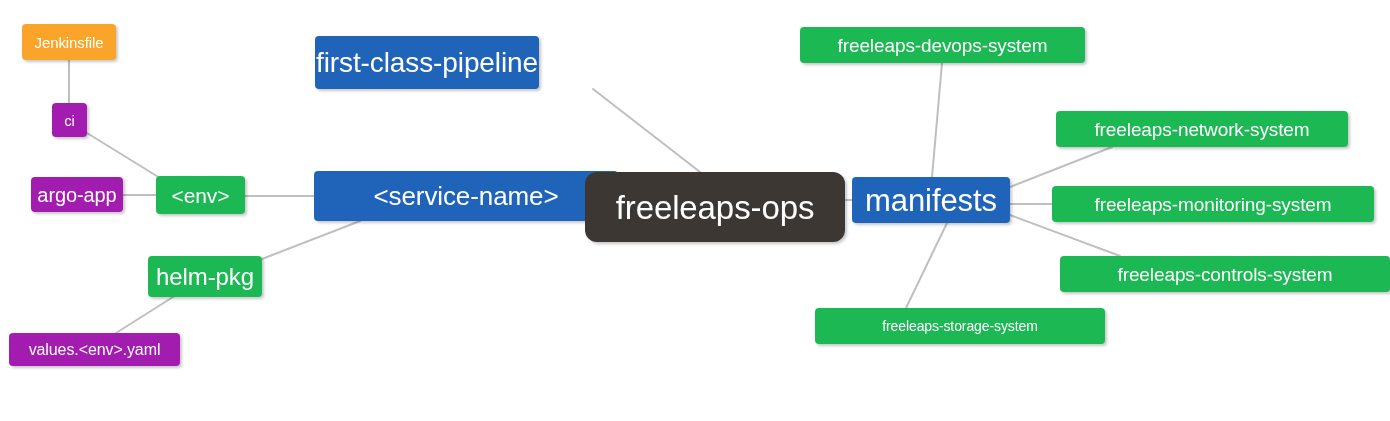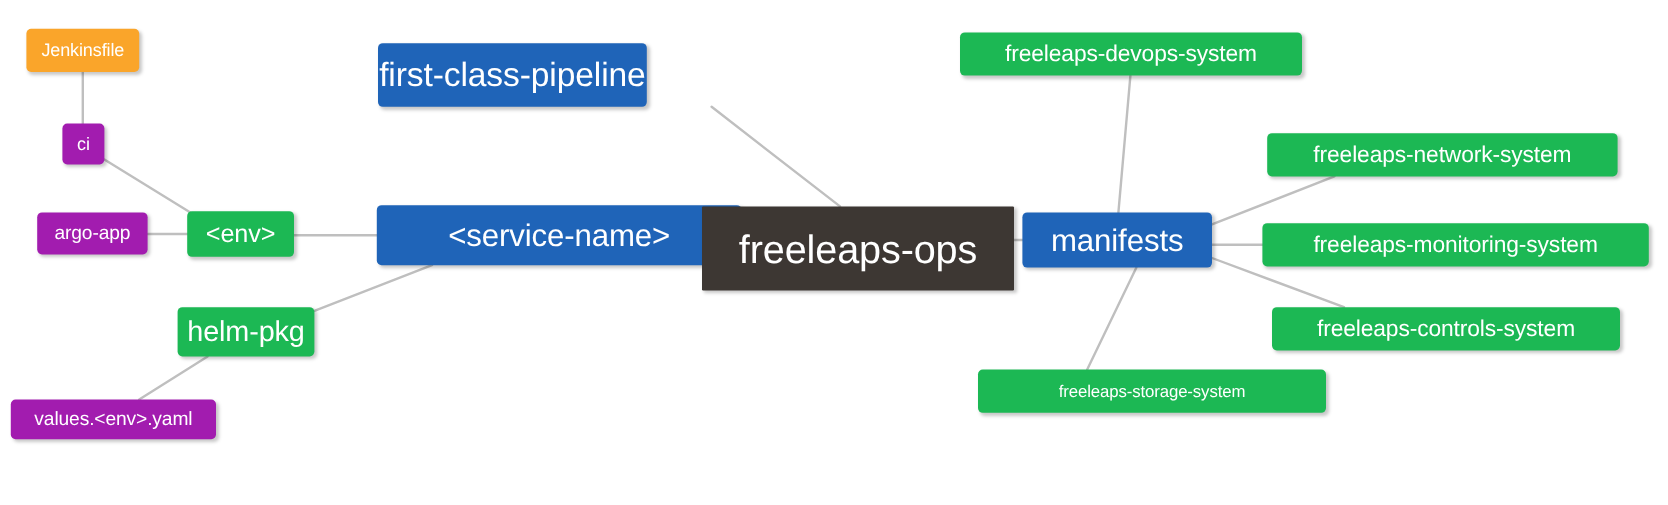--- a/index.html
+++ b/index.html
@@ -37,21 +37,21 @@
     white-space: nowrap;
     border-radius: 4px;
     box-shadow: 2px 2px 3px rgba(0,0,0,0.22);
     line-height: 1;
     letter-spacing: -0.1px;
     z-index: 2;
     cursor: default;
   }
   .node-root {
     background: #3d3733;
-    border-radius: 1px;
+    border-radius: 12px;
   }
   .node-blue   { background: #1f64b8; }
   .node-green  { background: #1cb854; }
   .node-red    { background: #a21caf; }
   .node-orange { background: #faa52a; }
 </style>
 </head>
 <body>
 
 <div id="mindmap">
@@ -66,26 +66,26 @@
       <line x1="593" y1="89" x2="700" y2="172" stroke="#bfbfbf" stroke-width="2" stroke-linecap="round"></line>
       <line x1="845" y1="200" x2="852" y2="200" stroke="#bfbfbf" stroke-width="2" stroke-linecap="round"></line>
       <line x1="932" y1="177" x2="942" y2="63" stroke="#bfbfbf" stroke-width="2" stroke-linecap="round"></line>
       <line x1="1010" y1="187" x2="1112" y2="147" stroke="#bfbfbf" stroke-width="2" stroke-linecap="round"></line>
       <line x1="1010" y1="204" x2="1052" y2="204" stroke="#bfbfbf" stroke-width="2" stroke-linecap="round"></line>
       <line x1="1010" y1="215" x2="1120" y2="256" stroke="#bfbfbf" stroke-width="2" stroke-linecap="round"></line>
       <line x1="947" y1="223" x2="906" y2="308" stroke="#bfbfbf" stroke-width="2" stroke-linecap="round"></line>
     </svg>
 <div class="node node-orange" style="left: 22px; top: 24px; width: 94px; height: 36px; font-size: 15px;">Jenkinsfile</div>
     <div class="node node-red" style="left: 52px; top: 103px; width: 35px; height: 34px; font-size: 15px;">ci</div>
-    <div class="node node-red" style="left: 31px; top: 177px; width: 92px; height: 35px; font-size: 16px;">argo-app</div>
+    <div class="node node-red" style="left: 31px; top: 177px; width: 92px; height: 35px; font-size: 20px;">argo-app</div>
     <div class="node node-green" style="left: 156px; top: 176px; width: 89px; height: 38px; font-size: 21px;">&lt;env&gt;</div>
     <div class="node node-blue" style="left: 314px; top: 171px; width: 304px; height: 50px; font-size: 26px;">&lt;service-name&gt;</div>
     <div class="node node-blue" style="left: 315px; top: 36px; width: 224px; height: 53px; font-size: 28px;">first-class-pipeline</div>
     <div class="node node-green" style="left: 148px; top: 256px; width: 114px; height: 41px; font-size: 24px;">helm-pkg</div>
     <div class="node node-red" style="left: 9px; top: 333px; width: 171px; height: 33px; font-size: 16px;">values.&lt;env&gt;.yaml</div>
     <div class="node node-root" style="left: 585px; top: 172px; width: 260px; height: 70px; font-size: 33px;">freeleaps-ops</div>
-    <div class="node node-blue" style="left: 852px; top: 177px; width: 158px; height: 46px; font-size: 26px;">manifests</div>
+    <div class="node node-blue" style="left: 852px; top: 177px; width: 158px; height: 46px; font-size: 31px;">manifests</div>
     <div class="node node-green" style="left: 800px; top: 27px; width: 285px; height: 36px; font-size: 19px;">freeleaps-devops-system</div>
     <div class="node node-green" style="left: 1056px; top: 111px; width: 292px; height: 36px; font-size: 19px;">freeleaps-network-system</div>
     <div class="node node-green" style="left: 1052px; top: 186px; width: 322px; height: 36px; font-size: 19px;">freeleaps-monitoring-system</div>
-    <div class="node node-green" style="left: 1060px; top: 256px; width: 290px; height: 36px; font-size: 19px;">freeleaps-controls-system</div>
+    <div class="node node-green" style="left: 1060px; top: 256px; width: 330px; height: 36px; font-size: 19px;">freeleaps-controls-system</div>
     <div class="node node-green" style="left: 815px; top: 308px; width: 290px; height: 36px; font-size: 14px;">freeleaps-storage-system</div>
   </div>
 
 </body></html>

